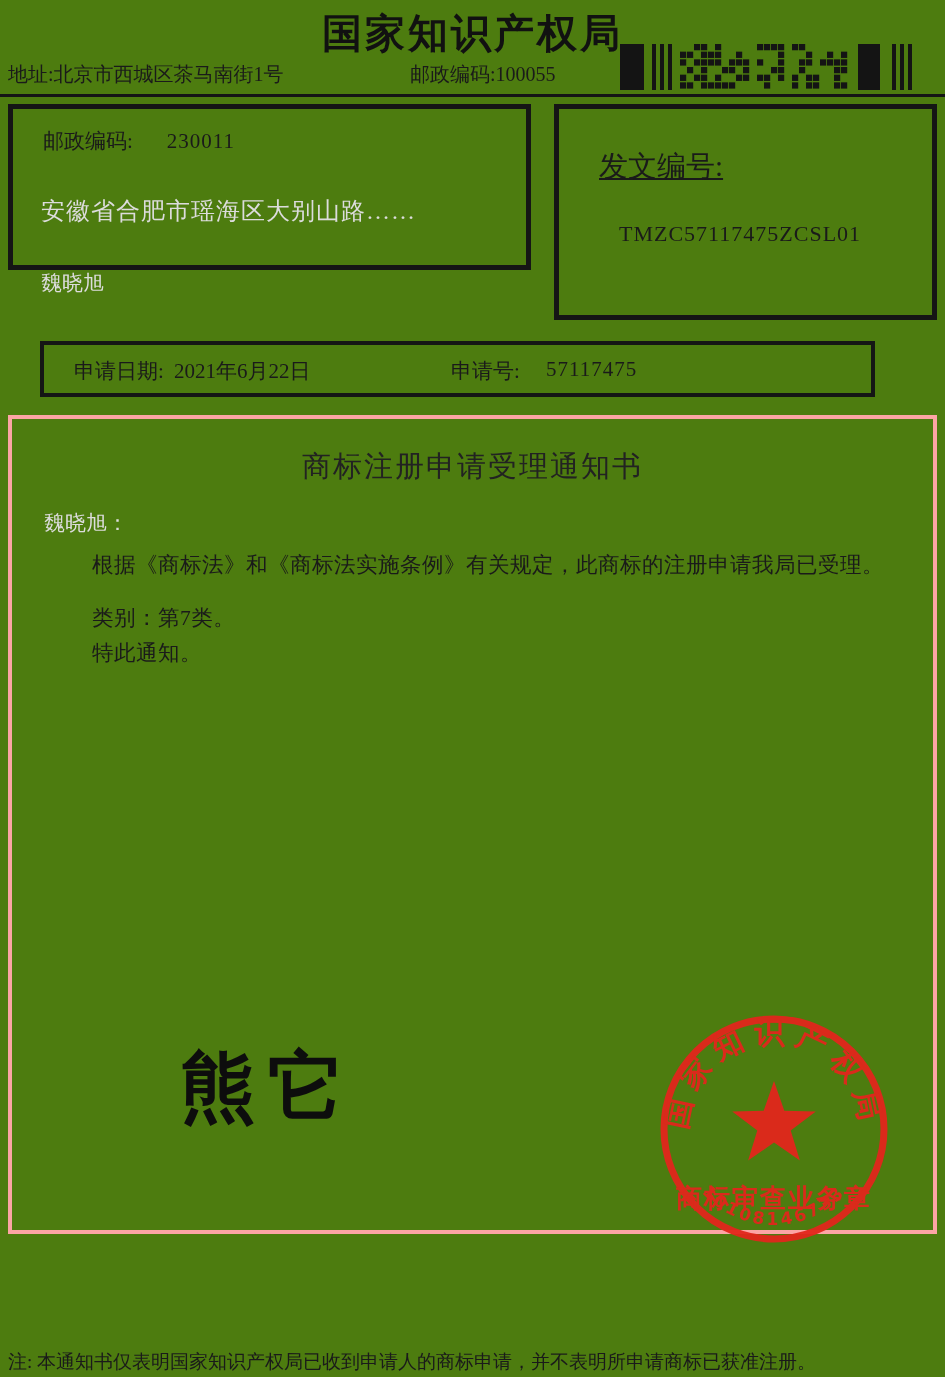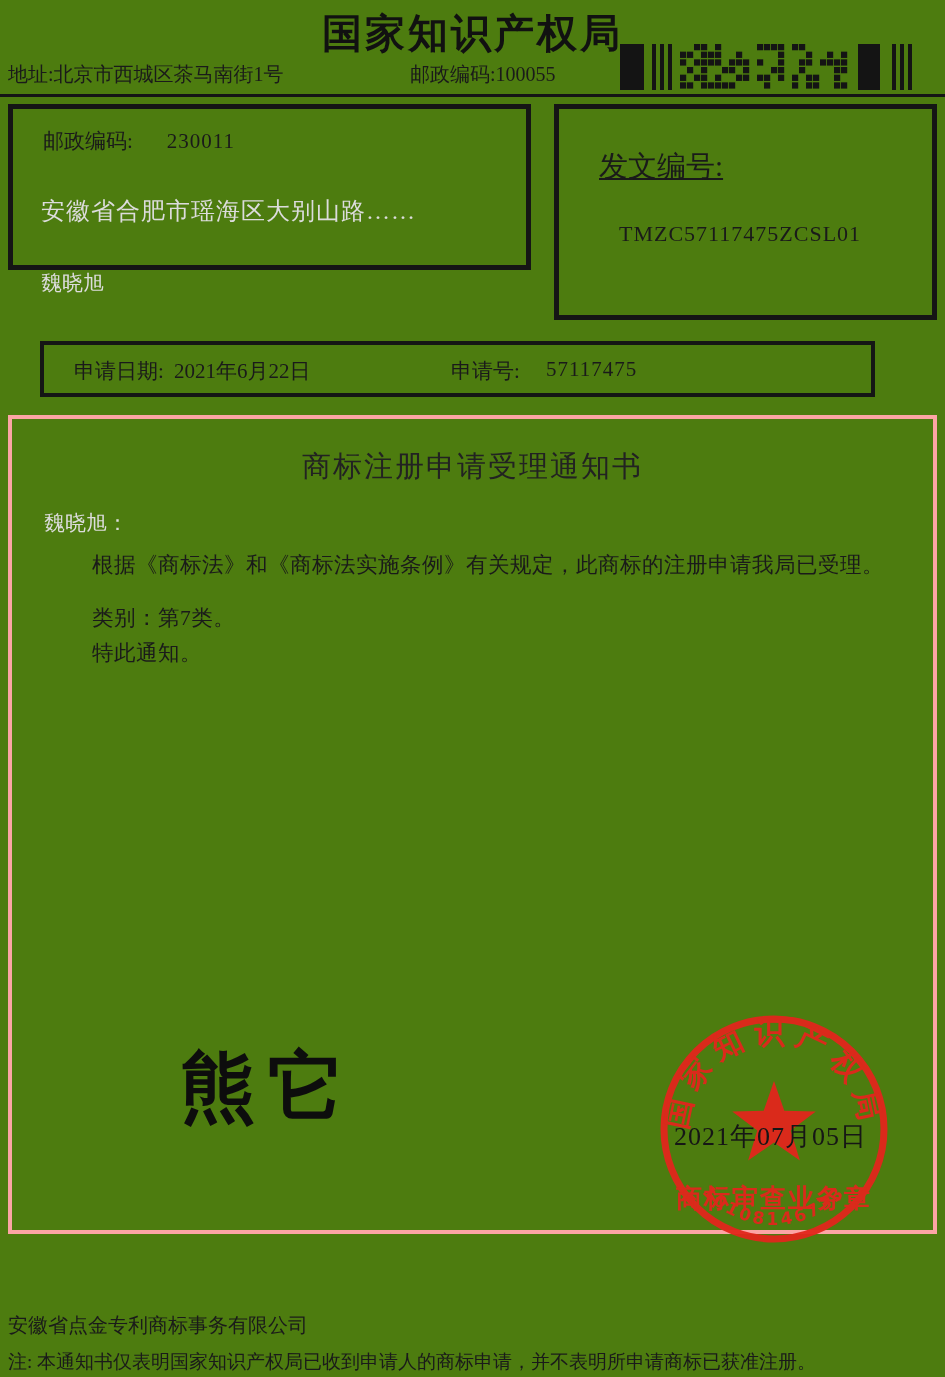--- a/index.html
+++ b/index.html
@@ -211,20 +211,18 @@
       <circle cx="118" cy="118" r="110" fill="none" stroke="#e2261c" stroke-width="7"></circle>
       <polygon fill="#e2261c" points="118,70 128.3,99.8 159.8,100.4 134.7,119.4 143.9,149.6 118,131.6 92.1,149.6 101.3,119.4 76.2,100.4 107.7,99.8"></polygon>
       <text font-size="30" font-weight="700" fill="#e2261c" letter-spacing="9" font-family="'Liberation Serif','DejaVu Serif',serif">
         <textPath href="#sealTopArc" startOffset="50%" text-anchor="middle">国家知识产权局</textPath>
       </text>
       <text x="118" y="196" text-anchor="middle" font-size="26" font-weight="700" fill="#e2261c" letter-spacing="2" font-family="'Liberation Serif','DejaVu Serif',serif">商标审查业务章</text>
       <text font-size="17" font-weight="700" fill="#e2261c" letter-spacing="3" font-family="'DejaVu Sans','Liberation Sans',sans-serif">
         <textPath href="#sealBottomArc" startOffset="50%" text-anchor="middle">1101081467331</textPath>
       </text>
     </svg>
-    <div class="seal-date">2021年07月05日</div>
-  </div>
-
-  <div class="agency">安徽省点金专利商标事务有限公司</div>
+  </div>
+
   <div class="note">注: 本通知书仅表明国家知识产权局已收到申请人的商标申请，并不表明所申请商标已获准注册。</div>
   <div class="page-num">当前页/总页：1/1</div>
 
 </div>
 
 </body></html>

